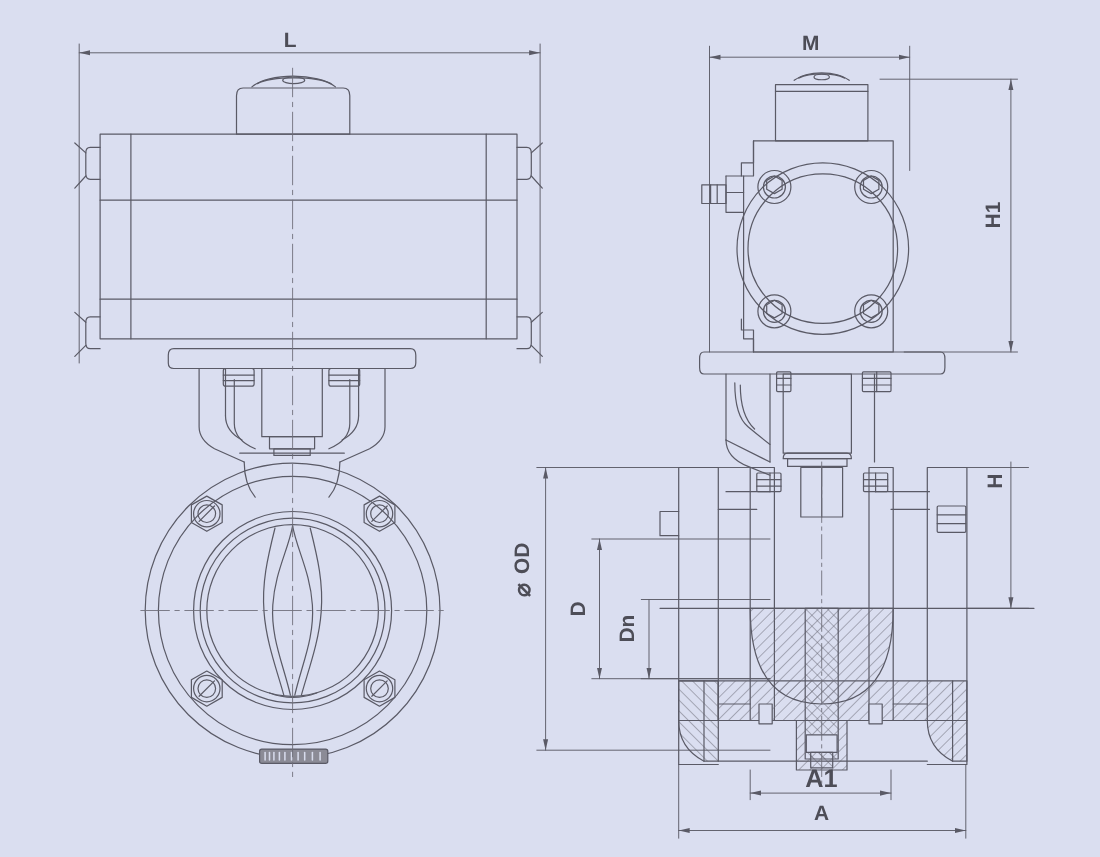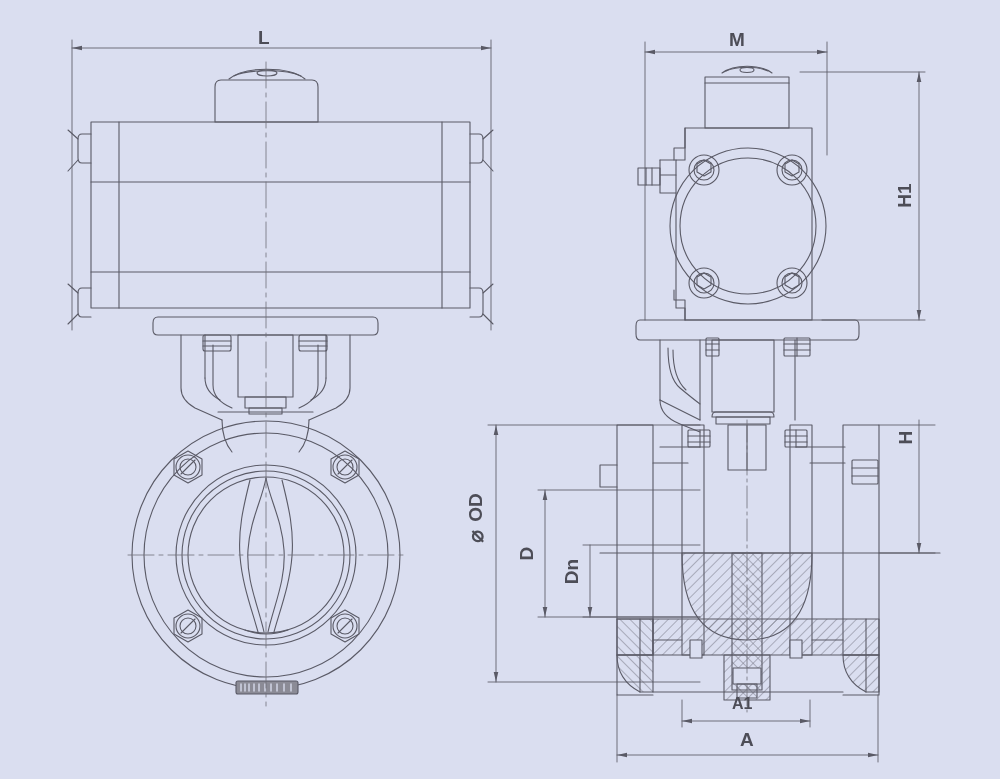--- a/index.html
+++ b/index.html
@@ -390,17 +390,17 @@
 
 <div style="position:absolute; left:462px; top:526px;">
   <div class="dimlabel rot90" style="position:static; font-size:21px; width:26px; text-align:center;">⌀</div>
   <div class="dimlabel rot90" style="position:absolute; left:-4px; top:-28px; width:34px; text-align:center; font-size:19px;">OD</div>
 </div>
 
 <div class="dimlabel rot90" style="left:511px; top:544px; width:30px; text-align:center; font-size:19px;">D</div>
 
 <div class="dimlabel rot90" style="left:553px; top:562px; width:36px; text-align:center; font-size:19px;">Dn</div>
 
-<div class="dimlabel" style="left:732px; top:696px; font-size:16px;">A1</div>
+<div class="dimlabel" style="left:732px; top:696px; font-size:23px;">A1</div>
 
 <div class="dimlabel" style="left:740px; top:730px; font-size:19px;">A</div>
 
 </div>
 
 </body></html>

